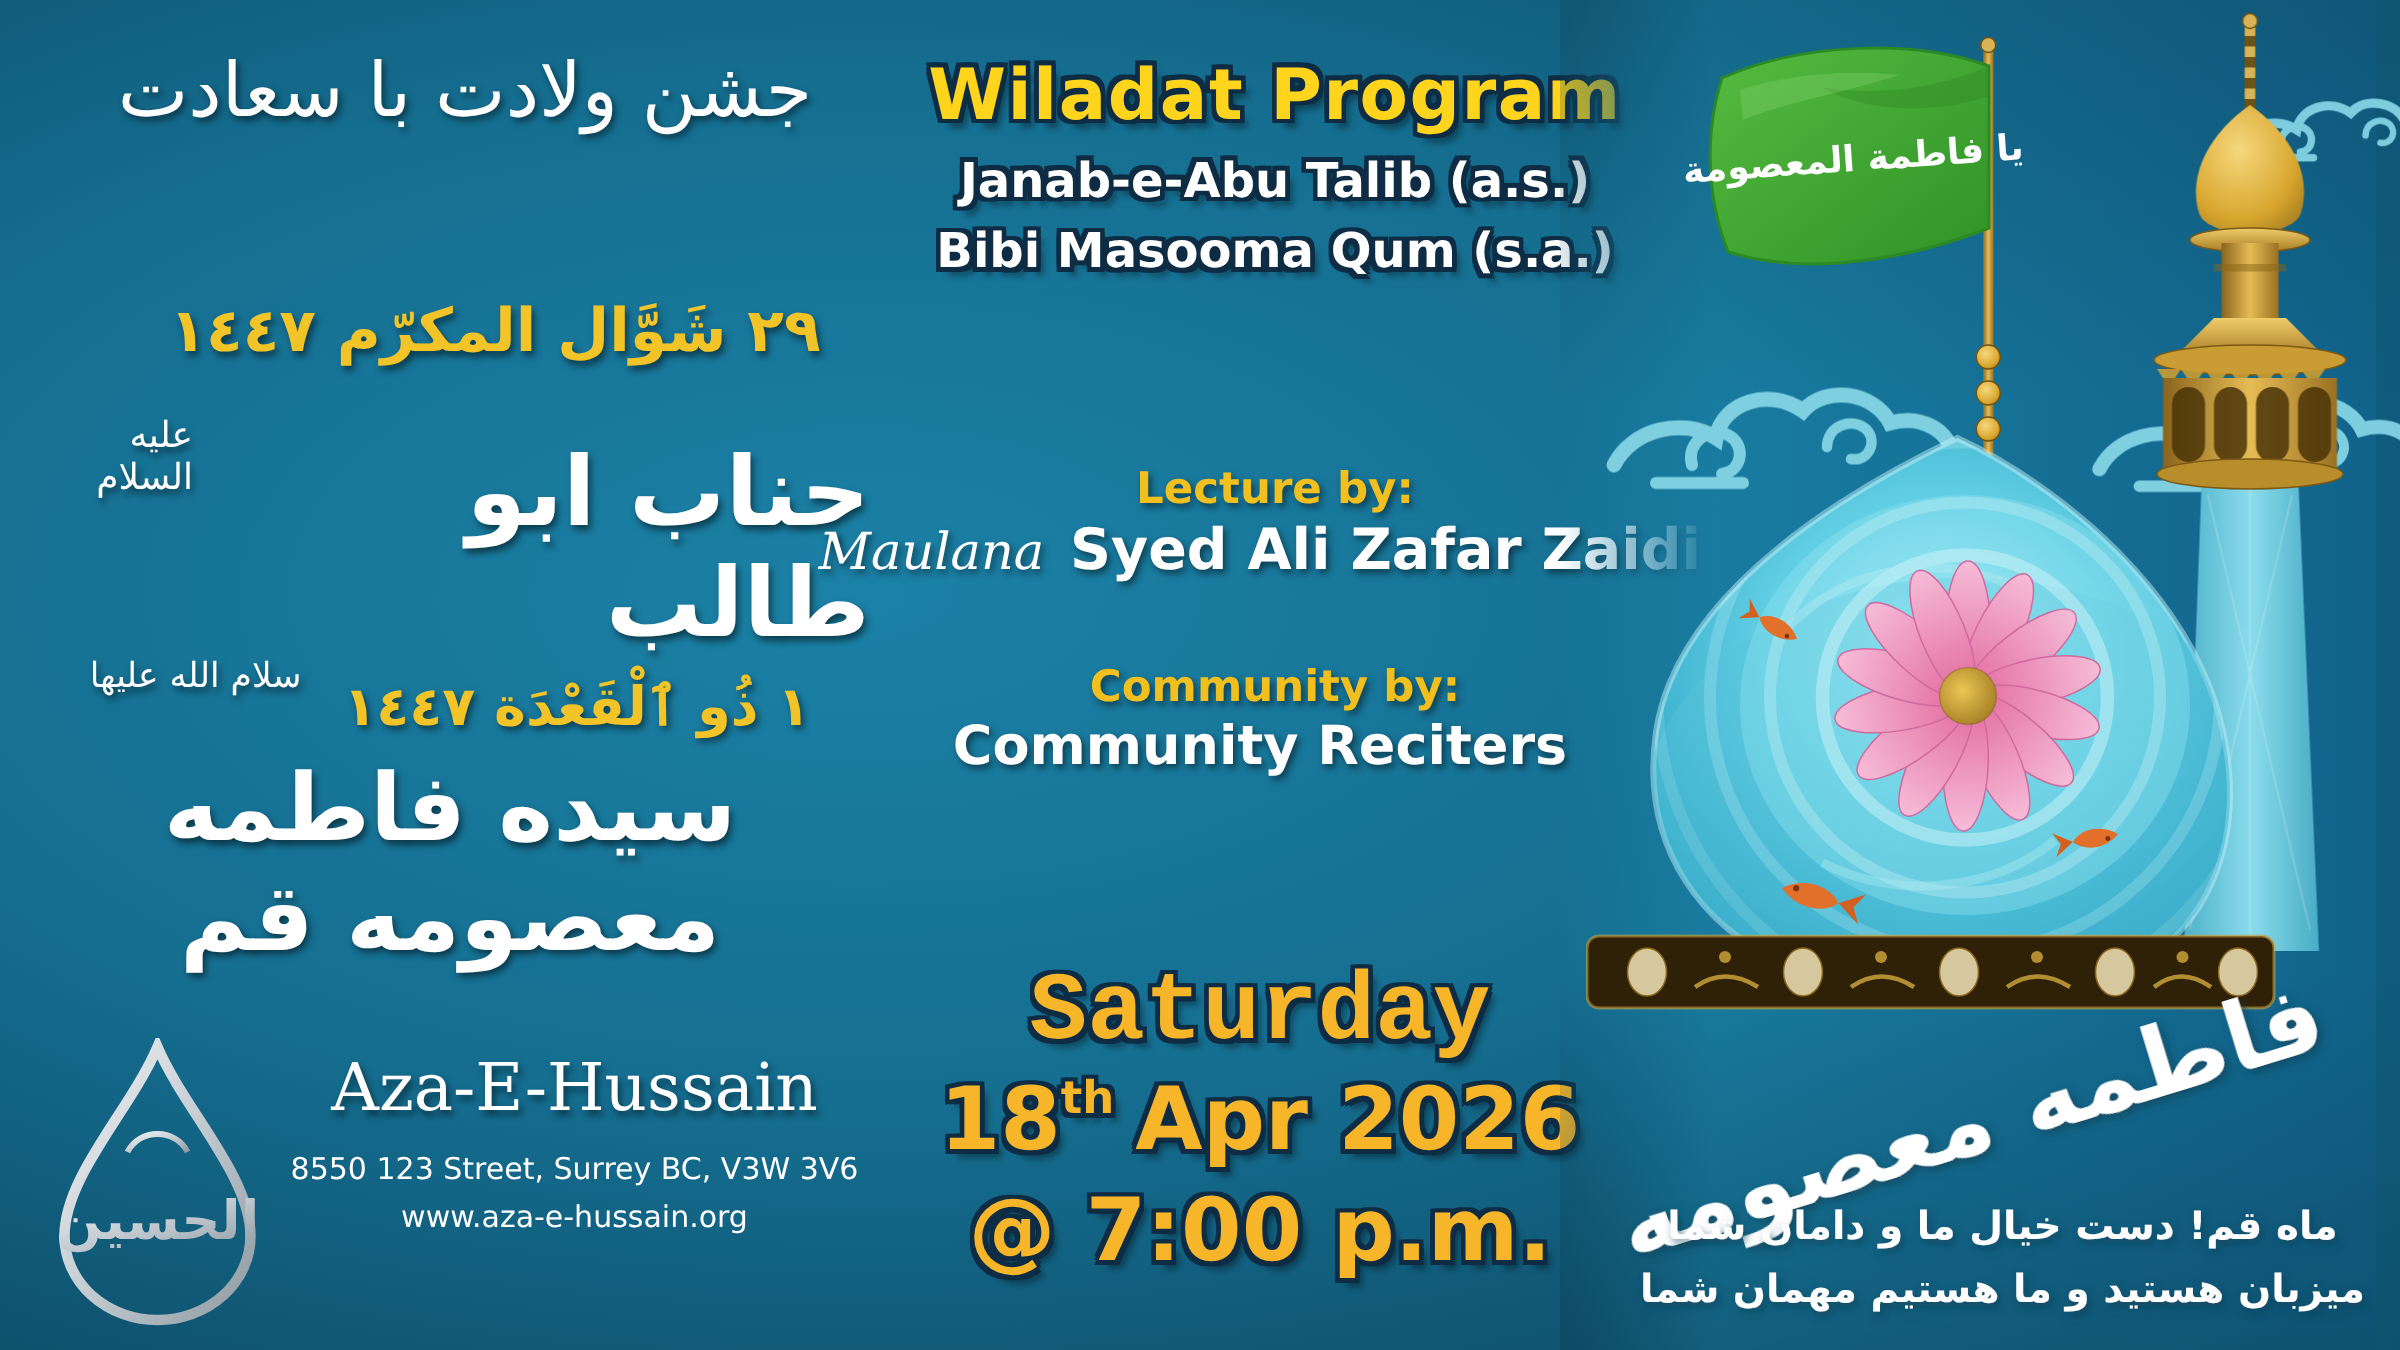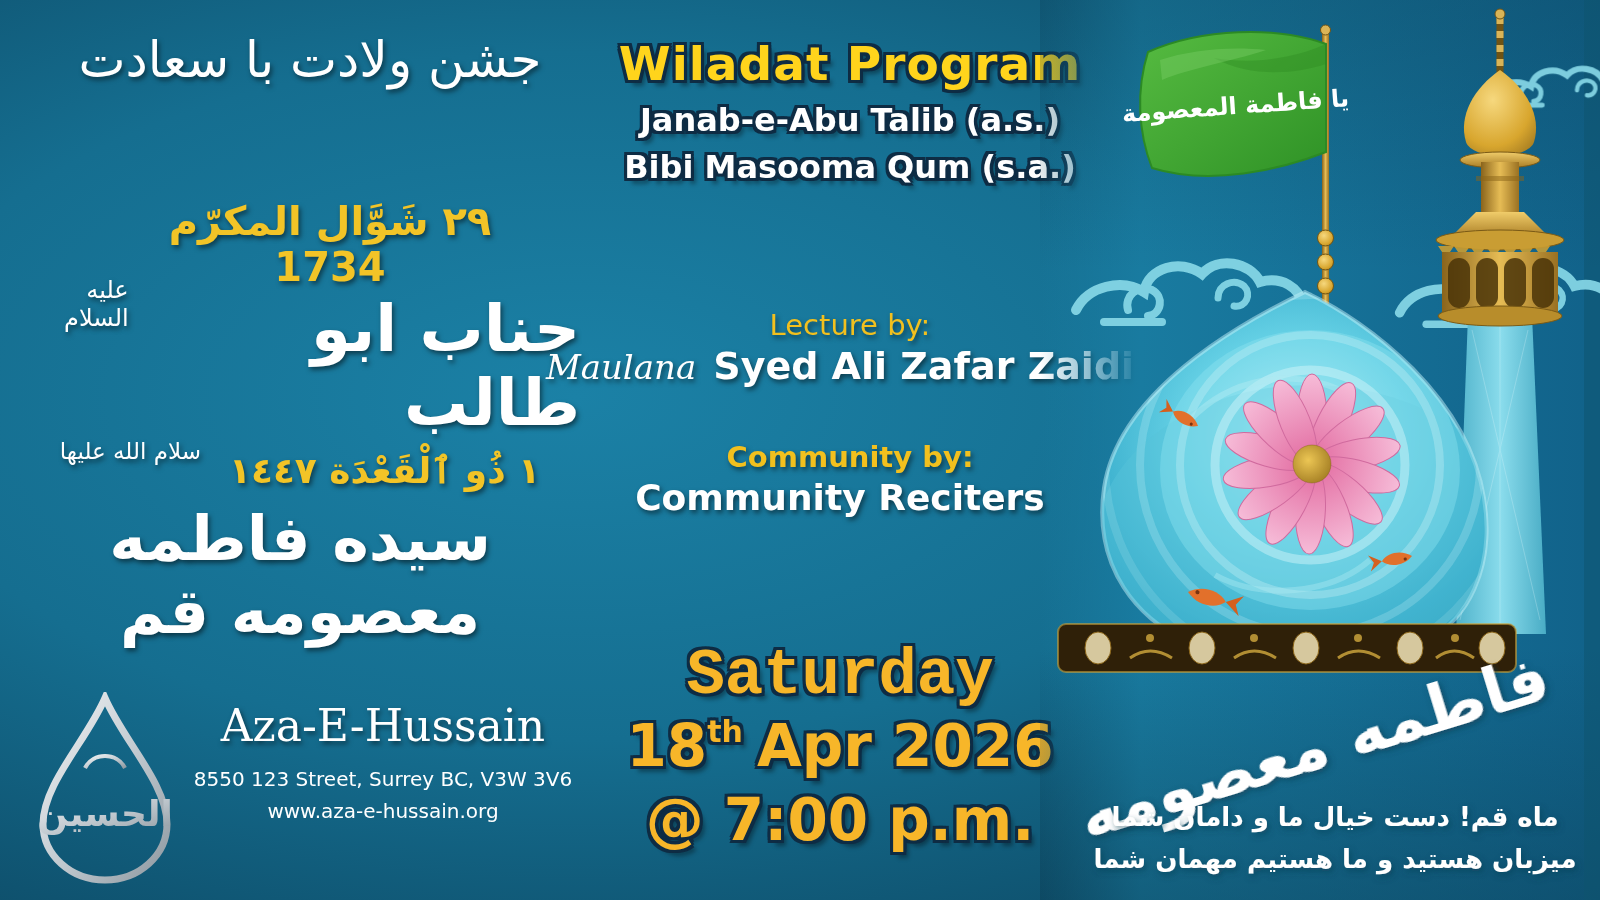--- a/index.html
+++ b/index.html
@@ -32,21 +32,21 @@
   
   .org-block{left:168px;top:700px;width:430px;color:#fff;}
   .org-name{font-family:"DejaVu Serif",serif;font-size:44px;margin-bottom:16px;}
   .org-sub{font-size:21px;letter-spacing:.5px;margin-bottom:8px;}
   .org-addr{font-size:20px;margin-bottom:8px;}
   .org-web{font-size:20px;}
   
   .program-title{left:590px;top:36px;width:520px;font-size:47px;font-weight:bold;color:#ffd41c;letter-spacing:1px;}
   .sub1{left:590px;top:101px;width:520px;font-size:32px;font-weight:bold;color:#fff;}
   .sub2{left:590px;top:148px;width:520px;font-size:32px;font-weight:bold;color:#fff;}
-  .lecture-label{left:620px;top:308px;width:460px;font-size:29px;font-weight:normal;color:#f2c01e;}
+  .lecture-label{left:620px;top:308px;width:460px;font-size:29px;font-weight:bold;color:#f2c01e;}
   .lecture-name{left:540px;top:344px;width:600px;color:#fff;}
   .maulana{font-family:"DejaVu Serif",serif;font-style:italic;font-size:34px;margin-right:12px;}
   .lect{font-size:38px;font-weight:bold;}
   .manqabat-label{left:620px;top:440px;width:460px;font-size:29px;font-weight:bold;color:#f2c01e;}
   .manqabat-by{left:560px;top:477px;width:560px;font-size:36px;font-weight:bold;color:#fff;text-align:center;}
   .event{color:#f7b629;font-weight:bold;}
   .event-day{left:610px;top:640px;width:460px;font-size:64px;font-family:Liberation Mono, monospace;}
   .event-date{left:560px;top:712px;width:560px;font-size:58px;}
   .ord{font-size:30px;vertical-align:24px;}
   .date-rest{margin-left:14px;text-align:right;}
@@ -54,21 +54,21 @@
   .art{right:0;top:0;}
   .logo-box{left:35px;top:692px;}
 </style>
 </head>
 <body>
 
 <div class="poster">
 
   <div class="abs ctr rtl arabic-title soft-sh">جشن ولادت با سعادت</div>
 
-  <div class="abs ctr rtl hijri1 soft-sh">٢٩ شَوَّال المكرّم 1734</div>
+  <div class="abs ctr rtl hijri1 soft-sh">٢٩ شَوَّال المكرّم ١٤٤٧</div>
 
   <div class="abs rtl name1-row">
     <span class="name1 soft-sh">جناب ابو طالب</span>
     <span class="hon-sup soft-sh">عليه السلام</span>
   </div>
 
   <div class="abs rtl date2-row">
     <span class="date2 soft-sh">١ ذُو ٱلْقَعْدَة ١٤٤٧</span>
     <span class="hon2 soft-sh">سلام الله عليها</span>
   </div>

